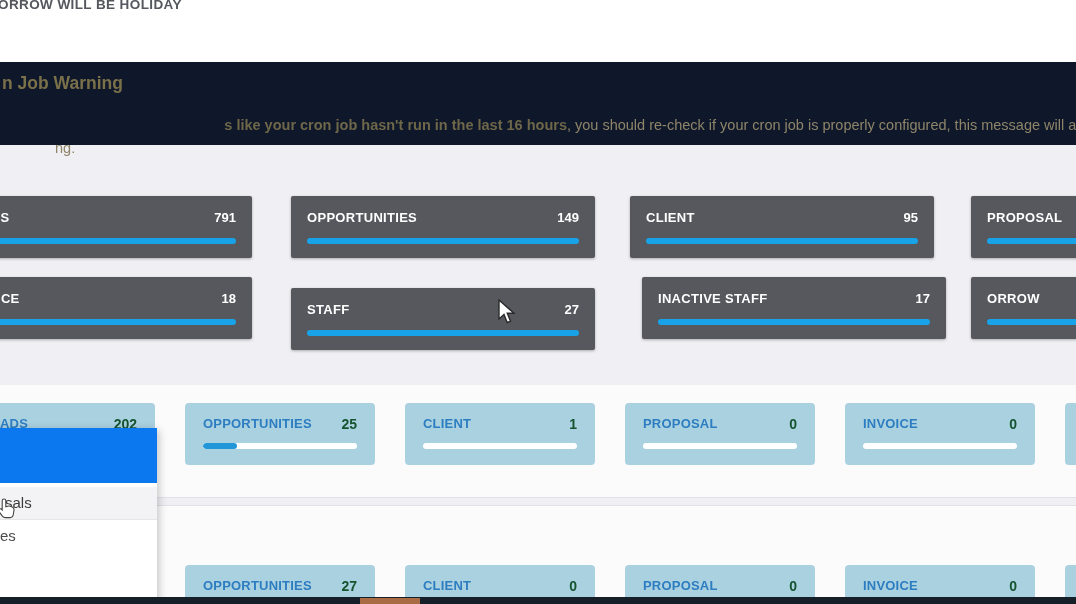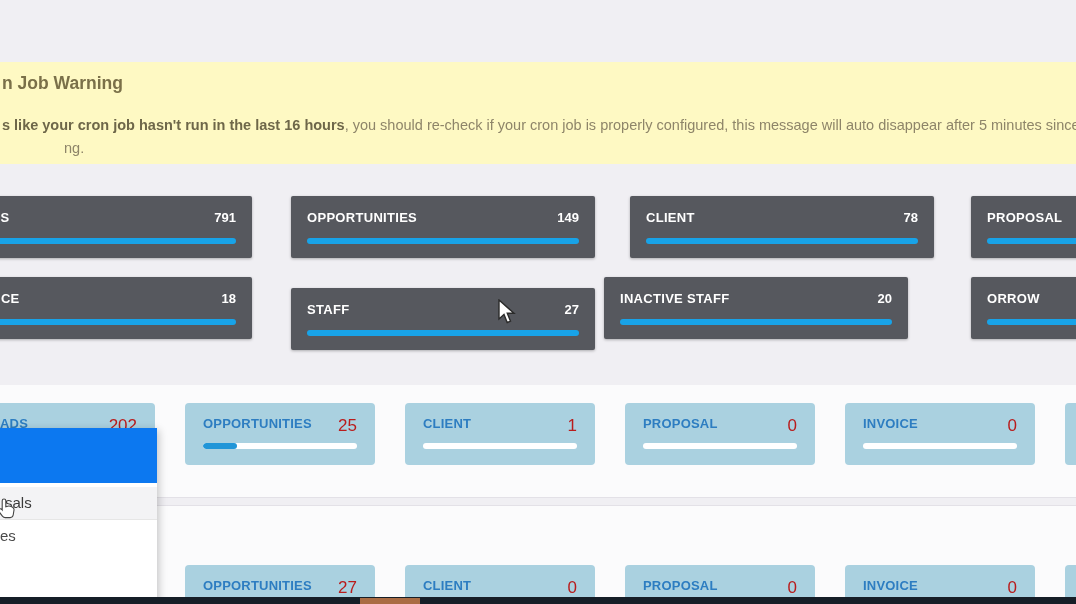--- a/index.html
+++ b/index.html
@@ -6,97 +6,100 @@
   #page{
     position:relative;width:1076px;height:604px;overflow:hidden;
     background:#f0eff3;font-family:"Liberation Sans",sans-serif;
     -webkit-font-smoothing:antialiased;
   }
   .abs{position:absolute;}
   
   .topzone{left:0;top:0;width:1076px;height:62px;background:#ffffff;}
   .ticker{left:-2px;top:-3px;font-size:13.5px;font-weight:700;letter-spacing:.4px;color:#54575d;white-space:nowrap;}
   
-  .banner{left:0;top:62px;width:1076px;height:102px;background:#fef9c3;}
+  .banner{left:0;top:62px;width:1076px;height:83px;background:#0f172a;text-align:right;}
   .banner-title{left:2px;top:11px;font-size:17.5px;font-weight:700;color:#7a7049;white-space:nowrap;}
   .banner-line1{left:2px;top:55px;width:1300px;font-size:14.5px;color:#8e8569;white-space:nowrap;}
   .banner-line1 b{color:#6e6749;font-weight:700;}
-  .banner-line2{left:16px;top:78px;font-size:14.5px;color:#8e8569;white-space:nowrap;padding-left:48px;}
+  .banner-line2{left:7px;top:78px;font-size:14.5px;color:#8e8569;white-space:nowrap;padding-left:48px;}
   
   .dcard{width:304px;height:62px;background:#56585e;border-radius:2px;box-shadow:0 1px 3px rgba(0,0,0,.28);}
   .dlabel{position:absolute;left:16px;top:14px;font-size:13px;font-weight:600;letter-spacing:.3px;color:#ffffff;white-space:nowrap;}
   .dvalue{position:absolute;right:16px;top:14px;font-size:13px;font-weight:600;color:#ffffff;}
   .dbar{position:absolute;left:16px;right:16px;bottom:14px;height:6px;border-radius:3px;background:#18a3e8;}
   
   .panel1{left:0;top:385px;width:1076px;height:112px;background:#fbfbfc;border-bottom:1px solid #e3e1e7;}
   .panel2{left:0;top:505px;width:1076px;height:99px;background:#fbfbfc;border-top:1px solid #e3e1e7;}
   
   .lcard{width:190px;height:62px;background:#aad1e0;border-radius:4px;}
   .llabel{position:absolute;left:18px;top:13px;font-size:13px;font-weight:700;letter-spacing:.2px;color:#2d7dc1;white-space:nowrap;}
-  .lvalue{position:absolute;right:18px;top:13px;font-size:17px;font-weight:400;color:#b91c1c;}
+  .lvalue{position:absolute;right:18px;top:13px;font-size:14px;font-weight:700;color:#14532d;}
   .ltrack{position:absolute;left:18px;right:18px;bottom:16px;height:6px;border-radius:3px;background:#ffffff;overflow:hidden;}
   .lfill{height:100%;width:0;background:#2196d8;border-radius:3px;}
   
   .dropdown{left:-40px;top:428px;width:197px;height:176px;background:#ffffff;box-shadow:2px 2px 8px rgba(0,0,0,.22);}
   .drop-header{position:absolute;left:0;top:0;width:197px;height:55px;background:#0c78f0;}
   .drop-menu{position:absolute;left:0;top:55px;width:197px;bottom:0;background:#ffffff;padding-top:4px;box-sizing:border-box;}
   .drop-item{height:32px;line-height:32px;font-size:15px;color:#3a3a3a;padding-left:45px;white-space:nowrap;}
   .drop-item.hovered{background:#f3f3f5;border-bottom:1px solid #e6e6e6;}
   .drop-item.second{padding-left:40px;color:#4a4a4a;}
   
   .bstrip{left:0;top:597px;width:1076px;height:7px;background:#161e27;z-index:50;}
   .bstrip-played{position:absolute;left:360px;top:1px;width:60px;height:6px;background:#aa6c44;}
   .cursor{z-index:60;}
 </style>
 </head>
 <body>
 
 <div id="page">
 
+  <div class="abs topzone">
+    <div class="abs ticker">ORROW WILL BE HOLIDAY</div>
+  </div>
 
   <div class="abs banner">
     <div class="abs banner-title">n Job Warning</div>
     <div class="abs banner-line1"><b>s like your cron job hasn't run in the last 16 hours</b><span>, you should re-check if your cron job is properly configured, this message will auto disappear after 5 minutes since</span></div>
     <div class="abs banner-line2">ng.</div>
   </div>
 
   <div class="abs dcard" style="left:-52px;top:196px">
     <div class="dlabel">LEADS</div>
     <div class="dvalue">791</div>
     <div class="dbar"></div>
   </div>
   <div class="abs dcard" style="left:291px;top:196px">
     <div class="dlabel">OPPORTUNITIES</div>
     <div class="dvalue">149</div>
     <div class="dbar"></div>
   </div>
   <div class="abs dcard" style="left:630px;top:196px">
     <div class="dlabel">CLIENT</div>
-    <div class="dvalue">78</div>
+    <div class="dvalue">95</div>
     <div class="dbar"></div>
   </div>
   <div class="abs dcard" style="left:971px;top:196px">
     <div class="dlabel">PROPOSAL</div>
     <div class="dvalue"></div>
     <div class="dbar"></div>
   </div>
 
   <div class="abs dcard" style="left:-52px;top:277px">
     <div class="dlabel">INVOICE</div>
     <div class="dvalue">18</div>
     <div class="dbar"></div>
   </div>
   <div class="abs dcard" style="left:291px;top:288px">
     <div class="dlabel">STAFF</div>
     <div class="dvalue">27</div>
     <div class="dbar"></div>
   </div>
-  <div class="abs dcard" style="left:604px;top:277px">
+  <div class="abs dcard" style="left:642px;top:277px">
     <div class="dlabel">INACTIVE STAFF</div>
-    <div class="dvalue">20</div>
+    <div class="dvalue">17</div>
     <div class="dbar"></div>
   </div>
   <div class="abs dcard" style="left:971px;top:277px">
     <div class="dlabel">ORROW</div>
     <div class="dvalue"></div>
     <div class="dbar"></div>
   </div>
 
   <div class="abs panel1"></div>
 

